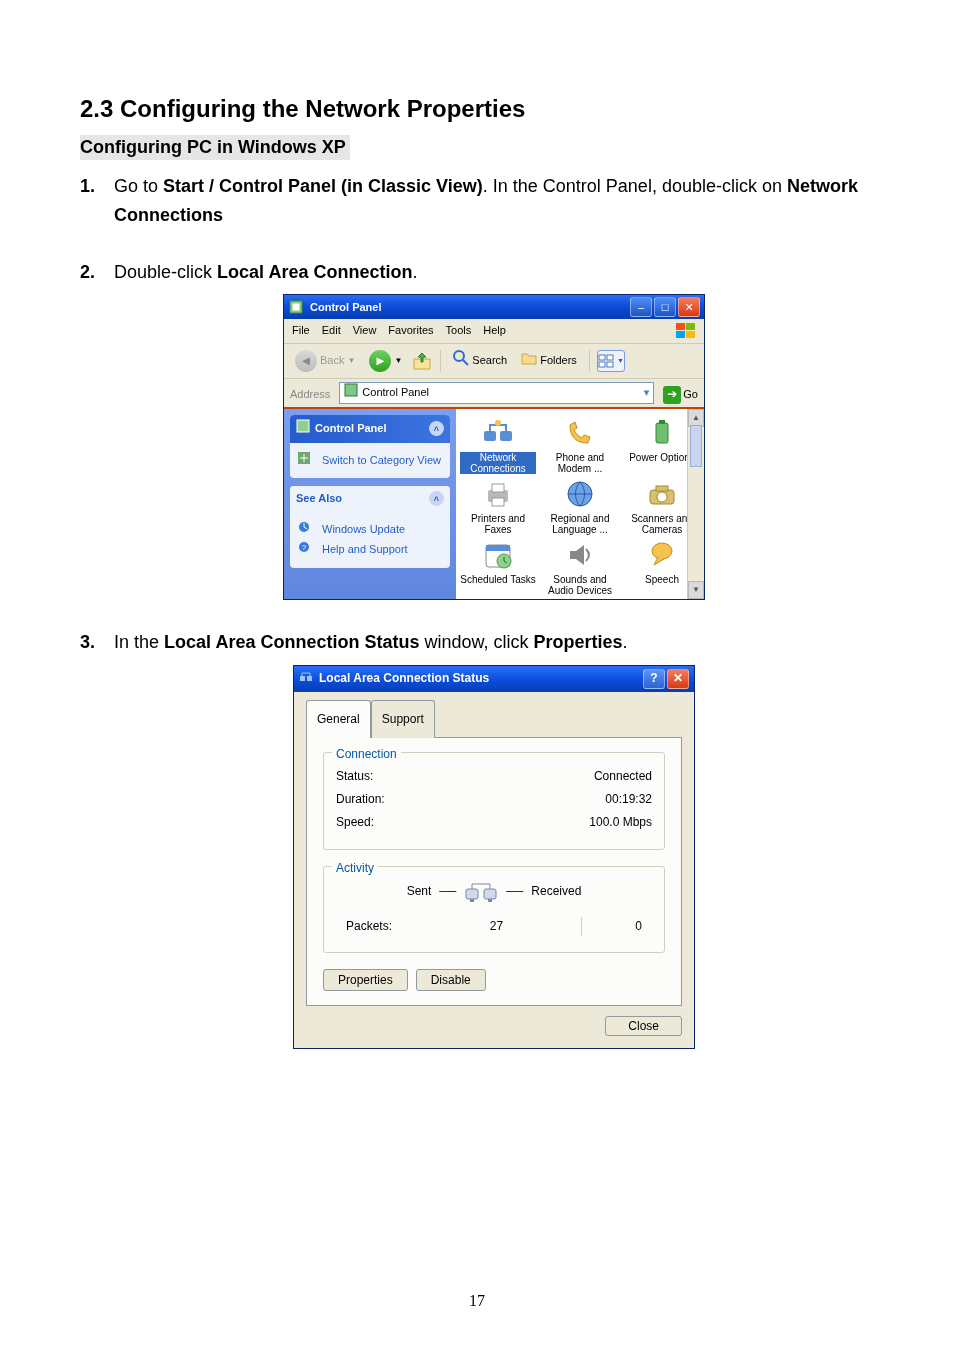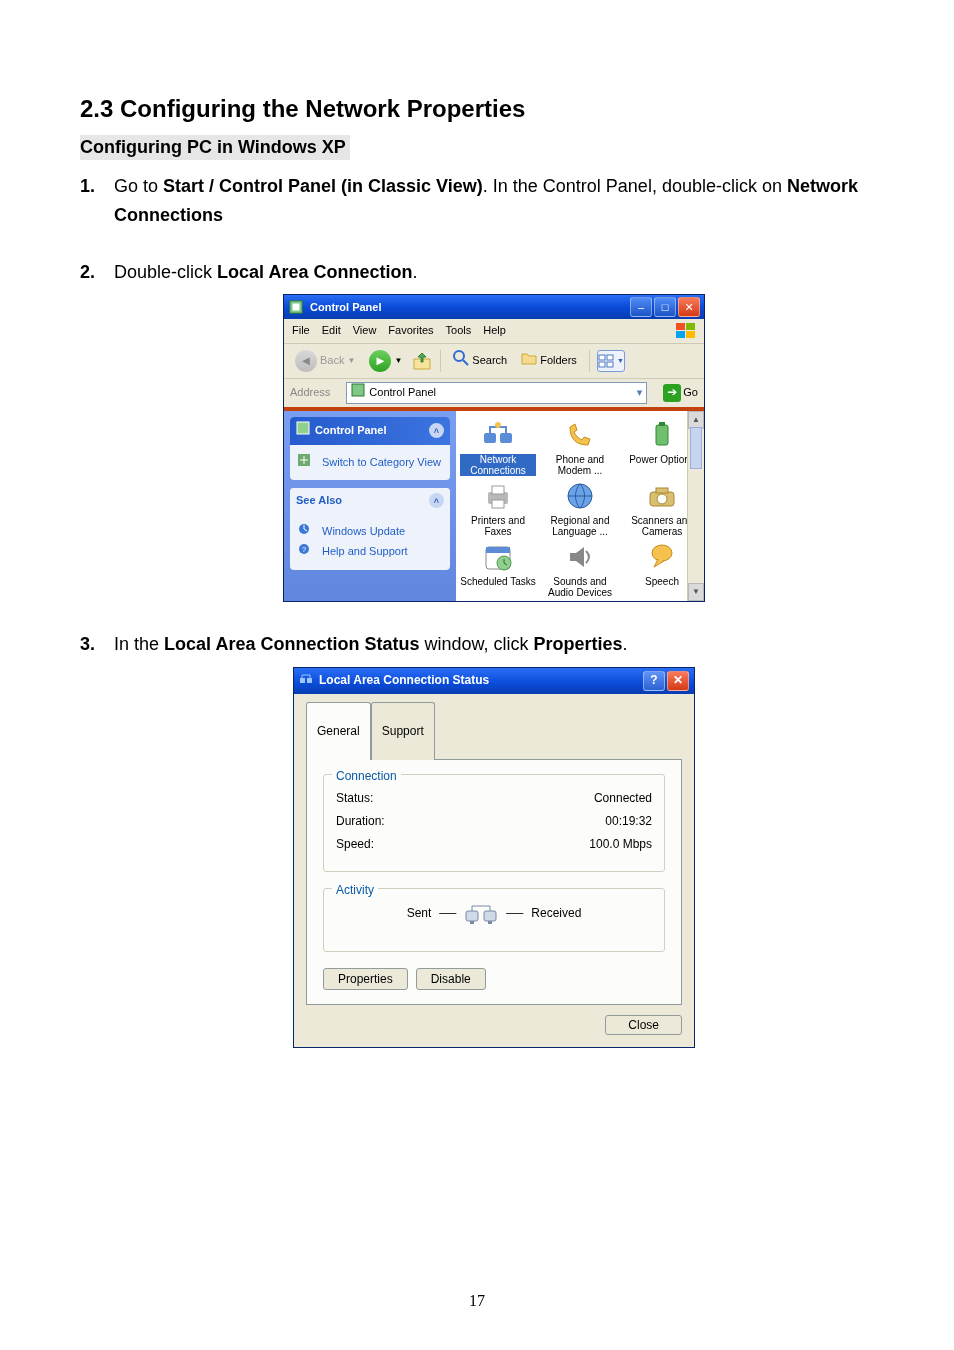--- a/index.html
+++ b/index.html
@@ -130,22 +130,22 @@
   .circle.green{background:linear-gradient(#6ed060,#2da220);} 
   .icon-up{width:22px;height:22px;display:flex;align-items:center;justify-content:center;}
   .icon-mag{color:#2f6bd8;}
   .icon-fold{color:#f0c040;}
   .views-btn {
     width:26px;height:20px;border:1px solid #7a9adb;border-radius:3px;
     background:#eef3fb;display:flex;align-items:center;justify-content:center;
     font-size:10px;color:#2d5cc0;
   }
   .xp-addressbar{
-    display:flex;align-items:center;gap:16px;padding:3px 6px;
-    border-bottom:4px solid #c2410c;
+    display:flex;align-items:flex-end;gap:9px;padding:3px 6px;
+    border-bottom:2px solid #c2410c;
   }
   .xp-addressbar .lbl{color:#888;}
   .xp-addressbar .field{
     flex:1;background:#fff;border:1px solid #7f9db9;height:20px;
     display:flex;align-items:center;gap:4px;padding:0 4px;
   }
   .xp-addressbar .go{
     display:flex;align-items:center;gap:2px;
   }
   .xp-addressbar .go .sq{width:18px;height:18px;background:#2da220;color:#fff;display:flex;align-items:center;justify-content:center;border-radius:3px;font-size:12px;}
@@ -195,21 +195,21 @@
     height:26px;background:linear-gradient(to bottom,#2a6ef5,#0a4bd8 60%,#083db0);
     color:#fff;display:flex;align-items:center;padding:0 5px;font-weight:bold;
   }
   .xp-dialog .dlg-title .ticon{margin-right:6px;font-size:12px;}
   .xp-dialog .dlg-title .dbtns{margin-left:auto;display:flex;gap:2px;}
   .xp-dialog .dlg-title .dbtn{width:20px;height:18px;border-radius:3px;border:1px solid #fff6;display:flex;align-items:center;justify-content:center;}
   .xp-dialog .dlg-title .dbtn.help{background:linear-gradient(#5e94f5,#2d62d3);}
   .xp-dialog .dlg-title .dbtn.close{background:linear-gradient(#f87a5a,#d43a17);}
   .dlg-body{padding:8px 12px 12px 12px;}
   .tabstrip{display:flex;gap:0;margin-bottom:-1px;}
-  .tab{border:1px solid #919b9c;border-bottom:none;padding:19px 10px;background:#ece9d8;border-radius:3px 3px 0 0;font-size:12px;}
+  .tab{border:1px solid #919b9c;border-bottom:none;padding:9px 10px;background:#ece9d8;border-radius:3px 3px 0 0;font-size:12px;}
   .tab.active{background:#fcfcfa;position:relative;z-index:2;}
   .tabpane{border:1px solid #919b9c;background:#fcfcfa;padding:14px 16px;}
   .groupbox{border:1px solid #d0d0bf;border-radius:3px;padding:10px 12px 12px 12px;margin-bottom:16px;position:relative;}
   .groupbox .legend{position:absolute;top:-8px;left:8px;background:#fcfcfa;padding:0 4px;color:#0a5aa6;font-size:12px;}
   .row{display:flex;justify-content:space-between;margin:4px 0;}
   .activity-row{display:flex;align-items:center;justify-content:center;gap:8px;margin-bottom:10px;}
   .act-ico{width:34px;height:30px;}
   .btn{
     border:1px solid #919b9c;background:#ece9d8;padding:3px 14px;border-radius:3px;
     font-family:inherit;font-size:12px;
@@ -535,20 +535,25 @@
                           <rect x="2" y="12" width="12" height="10" rx="2" fill="#cfd9e8" stroke="#7a8aa5"></rect>
                           <rect x="20" y="12" width="12" height="10" rx="2" fill="#cfd9e8" stroke="#7a8aa5"></rect>
                           <path d="M8 12V7h18v5" stroke="#7a8aa5" fill="none"></path>
                           <rect x="6" y="22" width="4" height="3" fill="#7a8aa5"></rect>
                           <rect x="24" y="22" width="4" height="3" fill="#7a8aa5"></rect>
                         </svg>
                     </span>
                     <span>──</span>
                     <span>Received</span>
                   </div>
+                  <div class="row" style="padding:0 10px;">
+                    <span>Packets:</span>
+                    <span style="flex:1;text-align:center;border-right:1px solid #ccc;margin:0 20px;">27</span>
+                    <span style="min-width:40px;text-align:right;">0</span>
+                  </div>
                 </div>
                 <div class="btn-row">
                   <button class="btn">Properties</button>
                   <button class="btn">Disable</button>
                 </div>
               </div>
               <div class="close-row">
                 <button class="btn" style="padding:2px 22px;">Close</button>
               </div>
             </div>

